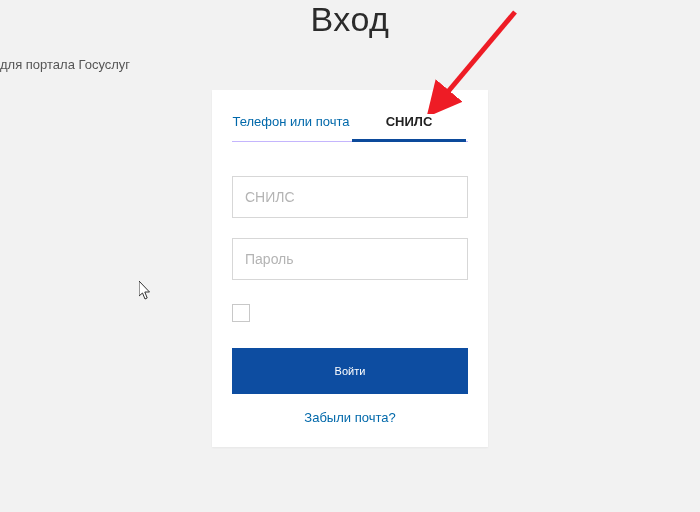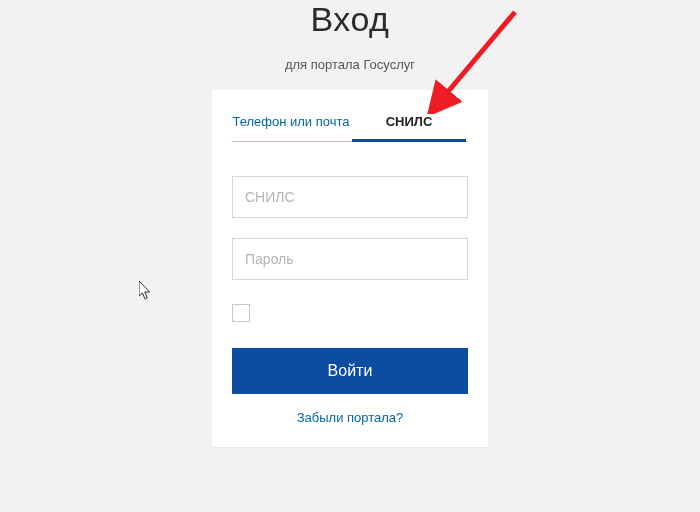--- a/index.html
+++ b/index.html
@@ -16,21 +16,21 @@
       overflow: hidden;
     }
     .page-title {
       text-align: center;
       font-size: 34px;
       font-weight: 400;
       color: #2b2b2b;
       letter-spacing: 0.5px;
     }
     .subtitle {
-      text-align: center;
+      text-align: left;
       font-size: 13px;
       color: #555;
       margin-top: 18px;
     }
     .card {
       width: 276px;
       background: #ffffff;
       margin: 18px auto 0;
       padding: 14px 20px 22px;
       box-shadow: 0 1px 2px rgba(0,0,0,0.05);
@@ -96,21 +96,21 @@
       font-size: 13px;
       color: #444;
       cursor: pointer;
     }
     .login-button {
       width: 100%;
       height: 46px;
       background: #0d4da1;
       color: #fff;
       border: none;
-      font-size: 16px;
+      font-size: 11px;
       cursor: pointer;
       margin-bottom: 16px;
     }
     .forgot-link {
       display: block;
       text-align: center;
       font-size: 13px;
       color: #0068aa;
       text-decoration: none;
       cursor: pointer;
@@ -143,21 +143,21 @@
   <input type="text" class="input-field" placeholder="СНИЛС" style="">
 
   <input type="password" class="input-field" placeholder="Пароль" style="">
 
   <div class="checkbox-row">
     <div class="checkbox"></div>
   </div>
 
   <button class="login-button">Войти</button>
 
-  <a class="forgot-link">Забыли портала?</a>
+  <a class="forgot-link">Забыли почта?</a>
 </div>
 
 <svg class="annotation-arrow" width="100" height="110" viewBox="0 0 100 110">
   <defs>
     <marker id="ah" markerWidth="8" markerHeight="8" refX="2.5" refY="3.5" orient="auto">
       <polygon points="0,0 7,3.5 0,7" fill="#ee1c25"></polygon>
     </marker>
   </defs>
   <line x1="90" y1="8" x2="16" y2="96" stroke="#ee1c25" stroke-width="5" marker-end="url(#ah)"></line>
 </svg>

